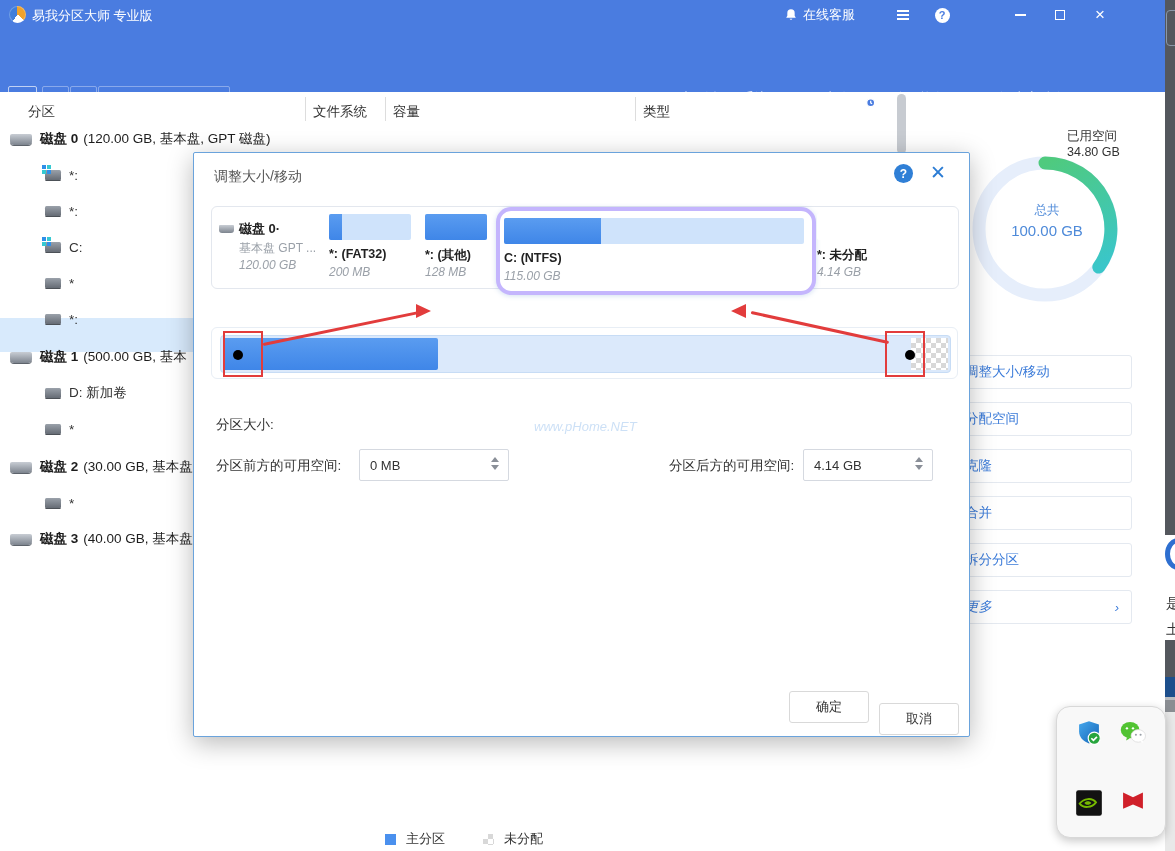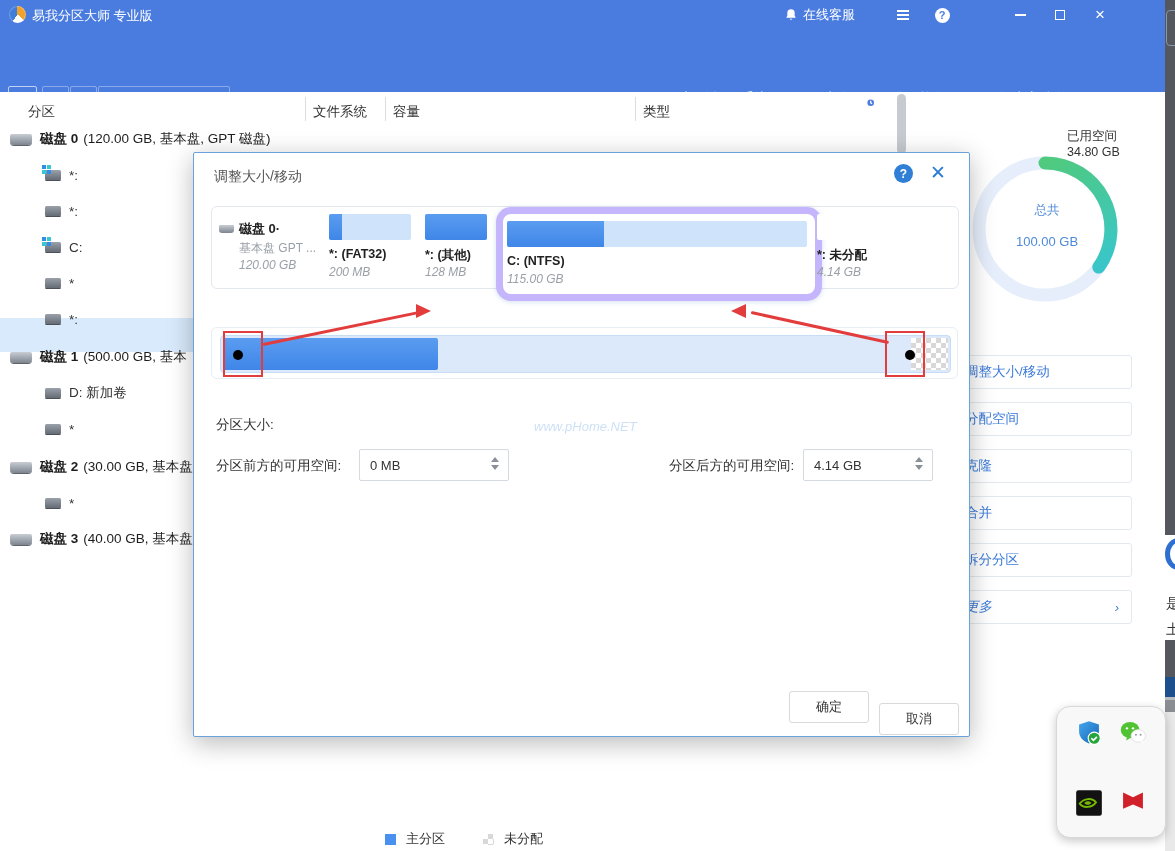--- a/index.html
+++ b/index.html
@@ -53,39 +53,39 @@
   
   #legend{position:absolute;left:385px;top:830px;display:flex;align-items:center;gap:10px;font-size:13px;color:#333;z-index:1;}
   .lgsq{width:11px;height:11px;display:inline-block;}
   
   #scrollthumb{position:absolute;left:897px;top:94px;width:9px;height:60px;background:#c7cbd1;border-radius:5px;z-index:2;}
   
   #rightpanel{position:absolute;left:915px;top:92px;width:250px;height:759px;background:#fff;z-index:1;}
   .usedlbl{position:absolute;left:152px;top:36px;font-size:12.5px;color:#333;line-height:16px;}
   .donut-center{position:absolute;left:72px;top:110px;width:120px;text-align:center;color:#4e8ad9;}
   .donut-center .l1{font-size:12.5px;}
-  .donut-center .l2{font-size:13px;margin-top:15px;}
+  .donut-center .l2{font-size:15px;margin-top:3px;}
   .rbtn{position:absolute;left:15px;width:202px;height:34px;background:#fff;border:1px solid #e4e9f0;border-radius:3px;
     box-sizing:border-box;display:flex;align-items:center;color:#3b7bd9;font-size:13.5px;padding-left:34px;}
   .rbtn .ric{position:absolute;left:12px;top:8px;width:16px;height:16px;}
   .rbtn .chev{position:absolute;right:12px;font-size:13px;color:#3b7bd9;}
   
   #dialog{position:absolute;left:193px;top:152px;width:777px;height:585px;background:#fff;border:1px solid #6aa3dc;
     border-radius:2px;box-shadow:0 6px 26px rgba(0,0,0,.28);z-index:10;box-sizing:border-box;}
   #dialog .dtitle{position:absolute;left:20px;top:15px;font-size:14px;color:#555;}
   .helpcirc{position:absolute;left:700px;top:11px;width:19px;height:19px;border-radius:50%;background:#2f7fd6;color:#fff;
     font-size:12px;font-weight:bold;display:flex;align-items:center;justify-content:center;}
   .dclose{position:absolute;left:733px;top:8px;width:22px;height:22px;color:#2b7cd4;font-size:19px;display:flex;align-items:center;justify-content:center;}
   .strip{position:absolute;left:17px;top:53px;width:748px;height:83px;border:1px solid #e3e7ee;border-radius:6px;box-sizing:border-box;background:#fff;}
   .scell{position:absolute;top:3px;height:75px;}
   .scell .bar{position:absolute;left:4px;top:4px;height:26px;background:#cfe3fb;border-radius:2px;overflow:hidden;}
   .scell .bar .fill{position:absolute;left:0;top:0;bottom:0;background:linear-gradient(#5a9cf0,#3f86e8);}
   .scell .lb{position:absolute;left:4px;top:37px;font-size:12.5px;color:#222;font-weight:bold;white-space:nowrap;}
   .scell .sz{position:absolute;left:4px;top:55px;font-size:12px;font-style:italic;color:#9aa0a8;white-space:nowrap;}
-  .scell.sel{border:7px solid #c4b5fd;border-radius:15px;background:#fff;box-shadow:0 1px 5px rgba(80,130,200,.25);top:0;height:80px;}
+  .scell.sel{border:4px solid #c4b5fd;border-radius:15px;background:#fff;box-shadow:0 1px 5px rgba(80,130,200,.25);top:0;height:80px;}
   .scell.sel .bar{top:7px;}
   .scell.sel .lb{top:40px;}
   .scell.sel .sz{top:58px;}
   .dinfo-name{position:absolute;left:24px;top:10px;font-size:13px;font-weight:bold;color:#222;}
   .dinfo-ic{position:absolute;left:4px;top:15px;width:15px;height:8px;border-radius:1px 1px 3px 3px;background:linear-gradient(#c8cdd4,#7d848e);}
   .dinfo-meta{position:absolute;left:24px;top:30px;font-size:12px;color:#9aa0a8;white-space:nowrap;}
   .dinfo-size{position:absolute;left:24px;top:48px;font-size:12px;font-style:italic;color:#9aa0a8;}
   .slider{position:absolute;left:17px;top:174px;width:747px;height:52px;border:1px solid #e8eef5;border-radius:6px;background:#fff;box-sizing:border-box;}
   .track{position:absolute;left:8px;top:7px;width:731px;height:38px;background:#dbe9fb;border:1px solid #c7dcf5;border-radius:4px;box-sizing:border-box;overflow:hidden;}
   .track .sfill{position:absolute;left:2px;top:2px;width:215px;height:32px;background:linear-gradient(#5a9cf0,#3f86e8);border-radius:2px;}

